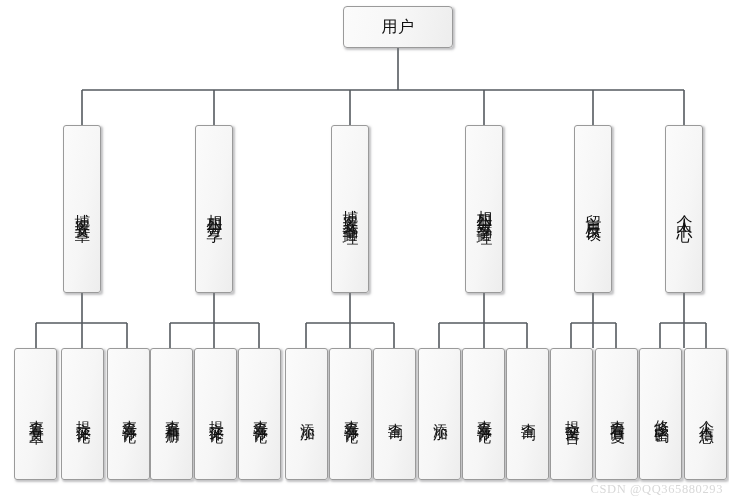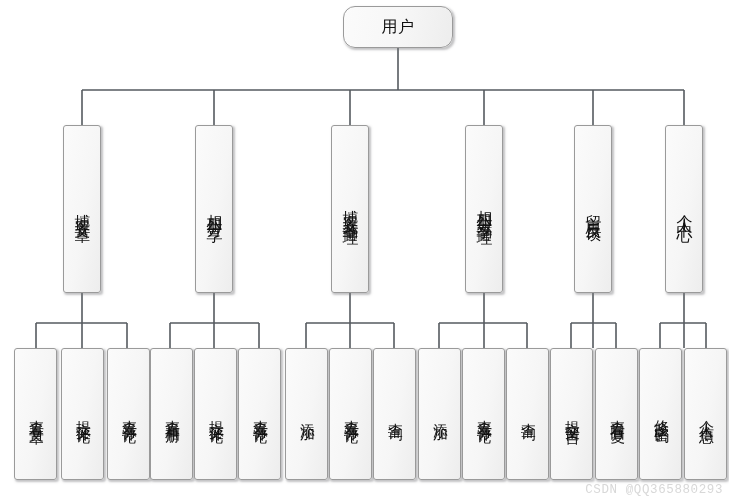--- a/index.html
+++ b/index.html
@@ -26,21 +26,21 @@
   .node .lbl{
     display:block;
     text-align:center;
     line-height:1.06;
     letter-spacing:0.5px;
     font-weight:400;
   }
   
   .root{
     left:343px;top:6px;width:110px;height:42px;
-    border-radius:12px;
+    border-radius:4px;
   }
   .root .lbl{font-size:16px;writing-mode:horizontal-tb;}
   
   .lvl2{top:125px;height:168px;width:38px;}
   .lvl2 .lbl{
     writing-mode:vertical-rl;
     text-orientation:upright;
     font-size:16px;
     letter-spacing:4px;
   }
@@ -51,21 +51,21 @@
     text-orientation:upright;
     font-size:15px;
     letter-spacing:3px;
   }
   .wm{
     position:absolute;
     right:6px;bottom:3px;
     font-size:12.5px;
     color:#d8d8d8;
     letter-spacing:0.6px;
-    font-family:Liberation Mono, monospace;
+    font-family:Liberation Serif, serif;
     user-select:none;
     white-space:nowrap;
   }
   svg.links{position:absolute;left:0;top:0;width:729px;height:500px;pointer-events:none;}
   svg.links path,svg.links line{stroke:#555a5f;stroke-width:1.6;fill:none;}
 </style>
 </head>
 <body>
 
 <div id="diagram">

